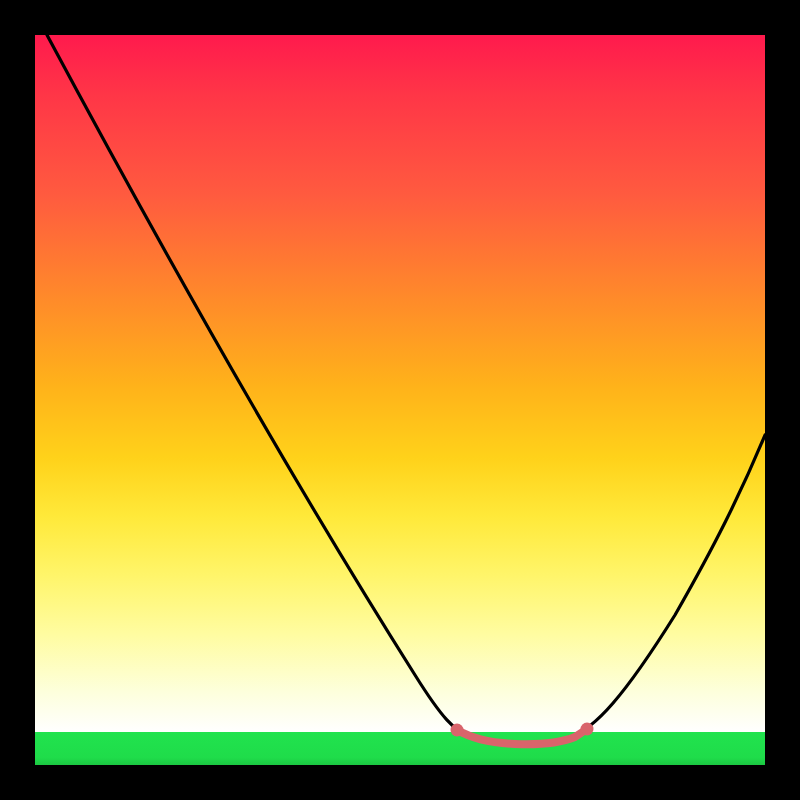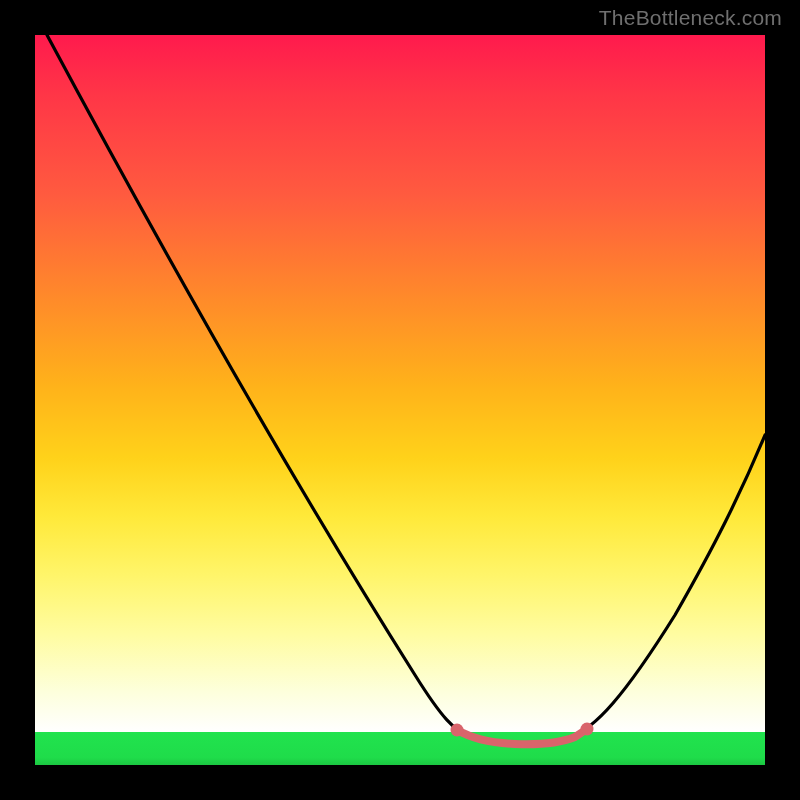--- a/index.html
+++ b/index.html
@@ -60,21 +60,20 @@
     font-weight: 500;
     letter-spacing: 0.2px;
     user-select: none;
   }
 </style>
 </head>
 <body>
 
 <div class="frame">
 
-  <div class="watermark">TheBottleneck.com</div>
 
   <div class="plot-area">
     <svg class="curve" viewBox="0 0 730 730" preserveAspectRatio="none">
 
       <path d="M 12 0
                C 130 220, 260 450, 380 640
                C 405 680, 420 698, 438 703
                L 448 705
                C 470 709, 500 709, 522 706
                L 535 702

